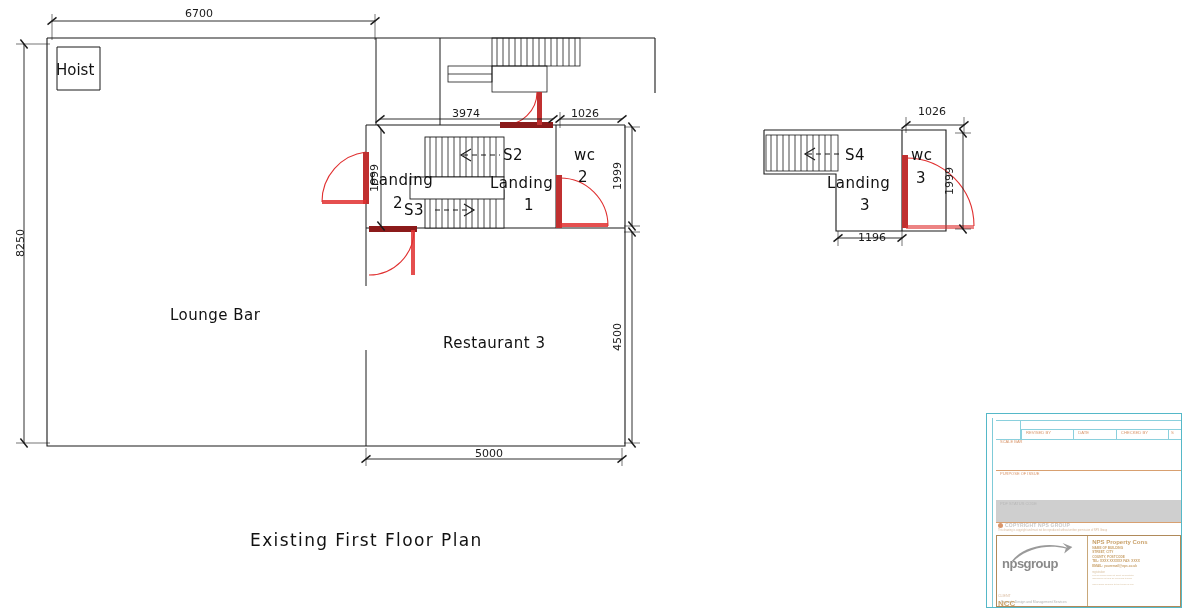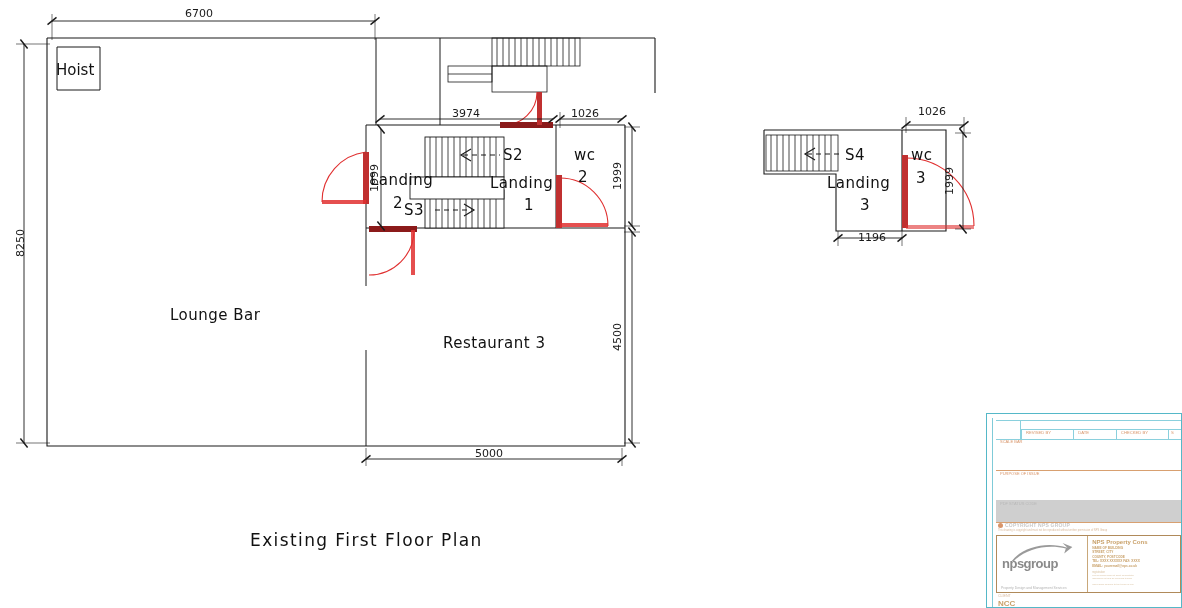--- a/index.html
+++ b/index.html
@@ -283,21 +283,21 @@
   </div>
 
   <div style="position:absolute;left:9px;top:108px;right:0;height:14px;">
     <span style="position:absolute;left:2px;top:1px;width:5px;height:5px;border-radius:50%;
           background:#d8956a;"></span>
     <span class="tbtext" style="position:absolute;left:9px;top:0px;font-size:5px;color:#c9c9c9;
           font-weight:bold;letter-spacing:.2px;">COPYRIGHT NPS GROUP</span>
     <span class="tbtext" style="position:absolute;left:2px;top:7px;font-size:2.6px;color:#d8b89a;">This drawing is copyright and must not be reproduced without written permission of NPS Group</span>
   </div>
 
-  <div style="position:absolute;left:9px;top:121px;right:0;height:58px;border:1.2px solid #b08a5a;
+  <div style="position:absolute;left:9px;top:121px;right:0;height:72px;border:1.2px solid #b08a5a;
        box-sizing:border-box;display:flex;">
 
     <div style="flex:1.05;position:relative;border-right:1px solid #c9a87a;">
       <svg width="100%" height="36" viewBox="0 0 110 40" style="position:absolute;left:0;top:2px;">
         <path d="M18,26 C32,8 62,2 86,10 L80,4 L92,9 L82,17 L84,11 C62,5 34,11 20,27 Z" fill="#9a9a9a"></path>
       </svg>
       <span class="tbtext" style="position:absolute;left:5px;top:20px;font-size:13px;color:#8a8a8a;
             font-weight:bold;letter-spacing:-.5px;">npsgroup</span>
       <span class="tbtext" style="position:absolute;left:4px;bottom:2px;font-size:3.4px;color:#b3b3b3;">Property Design and Management Services</span>
     </div>

